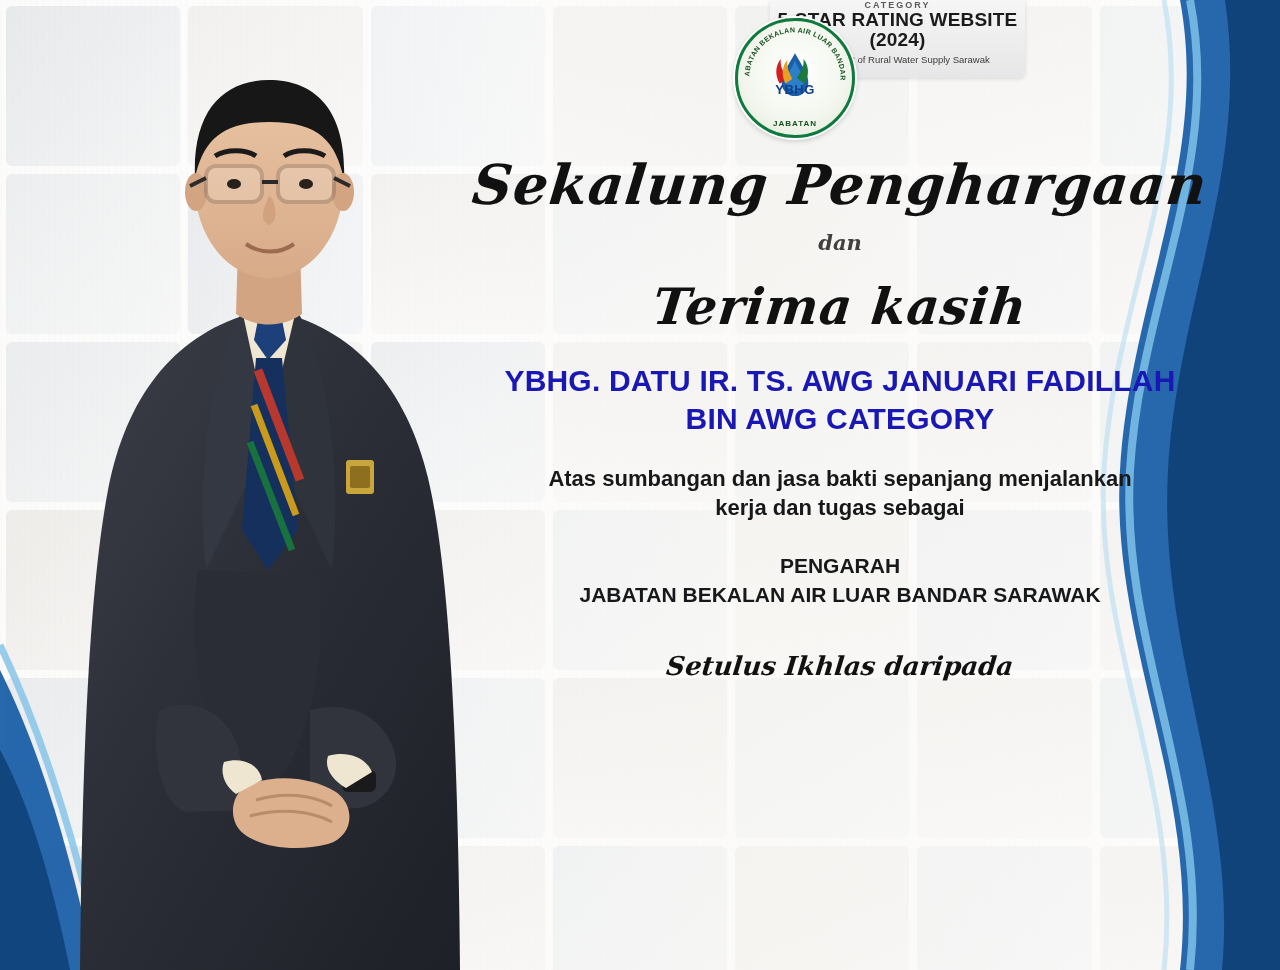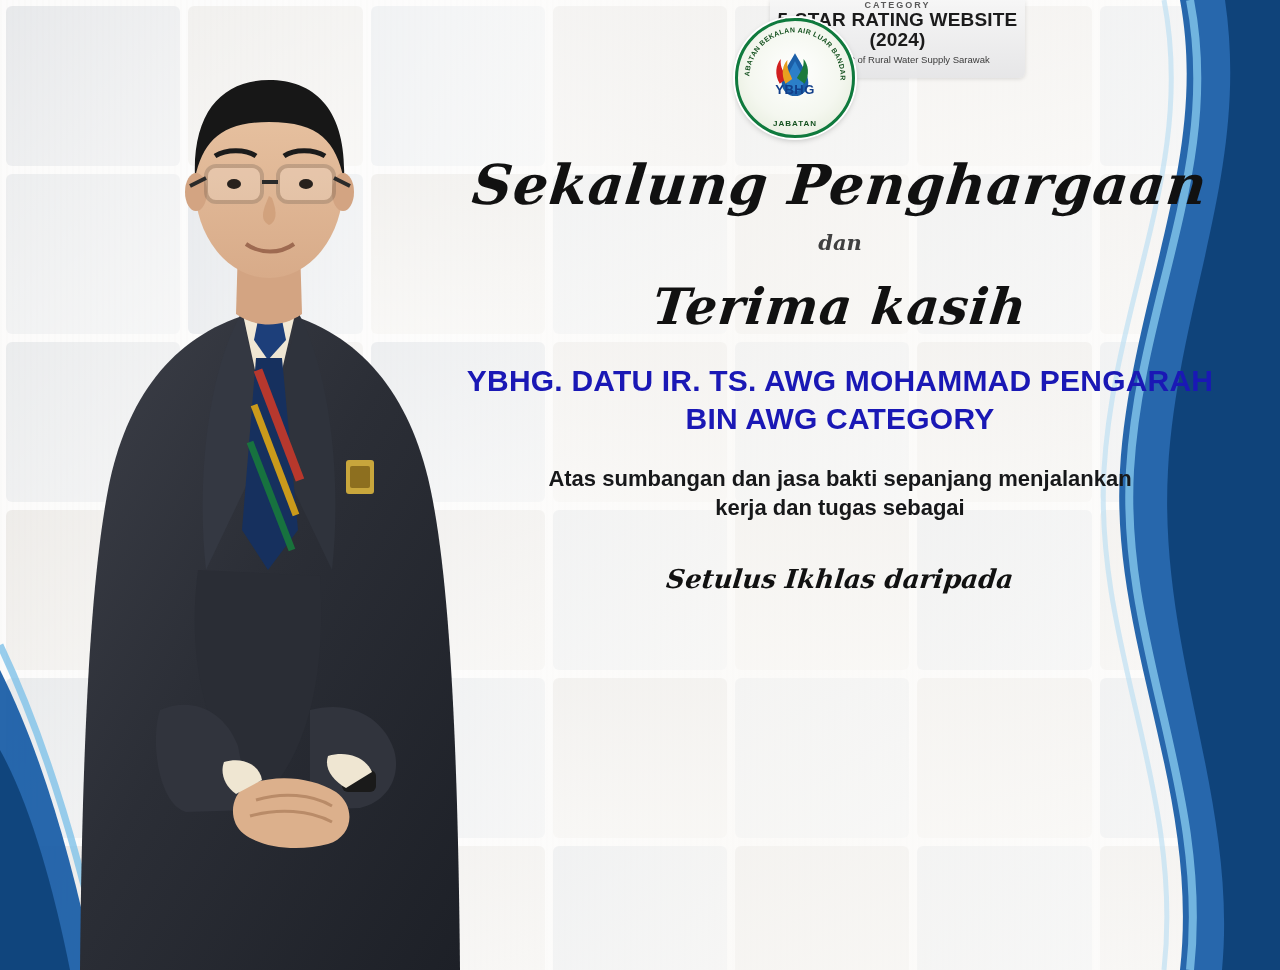--- a/index.html
+++ b/index.html
@@ -408,28 +408,32 @@
     <path d="M318,746 C338,740 356,748 362,762 L336,778 C322,770 314,758 318,746 Z" fill="#efe6d2"></path>
     <path d="M214,752 C234,746 250,756 252,770 L226,784 C214,776 210,762 214,752 Z" fill="#efe6d2"></path>
   </svg>
 
   <div class="content">
     <div class="script-1">Sekalung Penghargaan</div>
     <div class="script-dan">dan</div>
     <div class="script-2">Terima kasih</div>
 
     <div class="honoree">
-      <div>YBHG. DATU IR. TS. AWG MOHAMMAD PENGARAH</div>
+      <div>YBHG. DATU IR. TS. AWG JANUARI FADILLAH</div>
       <div>BIN AWG CATEGORY</div>
     </div>
 
     <div class="tribute">
       <div>Atas sumbangan dan jasa bakti sepanjang menjalankan</div>
       <div>kerja dan tugas sebagai</div>
     </div>
 
+    <div class="role">
+      <div>PENGARAH</div>
+      <div>JABATAN BEKALAN AIR LUAR BANDAR SARAWAK</div>
+    </div>
 
 
     <div class="closing-script">Setulus Ikhlas daripada</div>
 
   </div>
 
 </div>
 
 </body></html>

